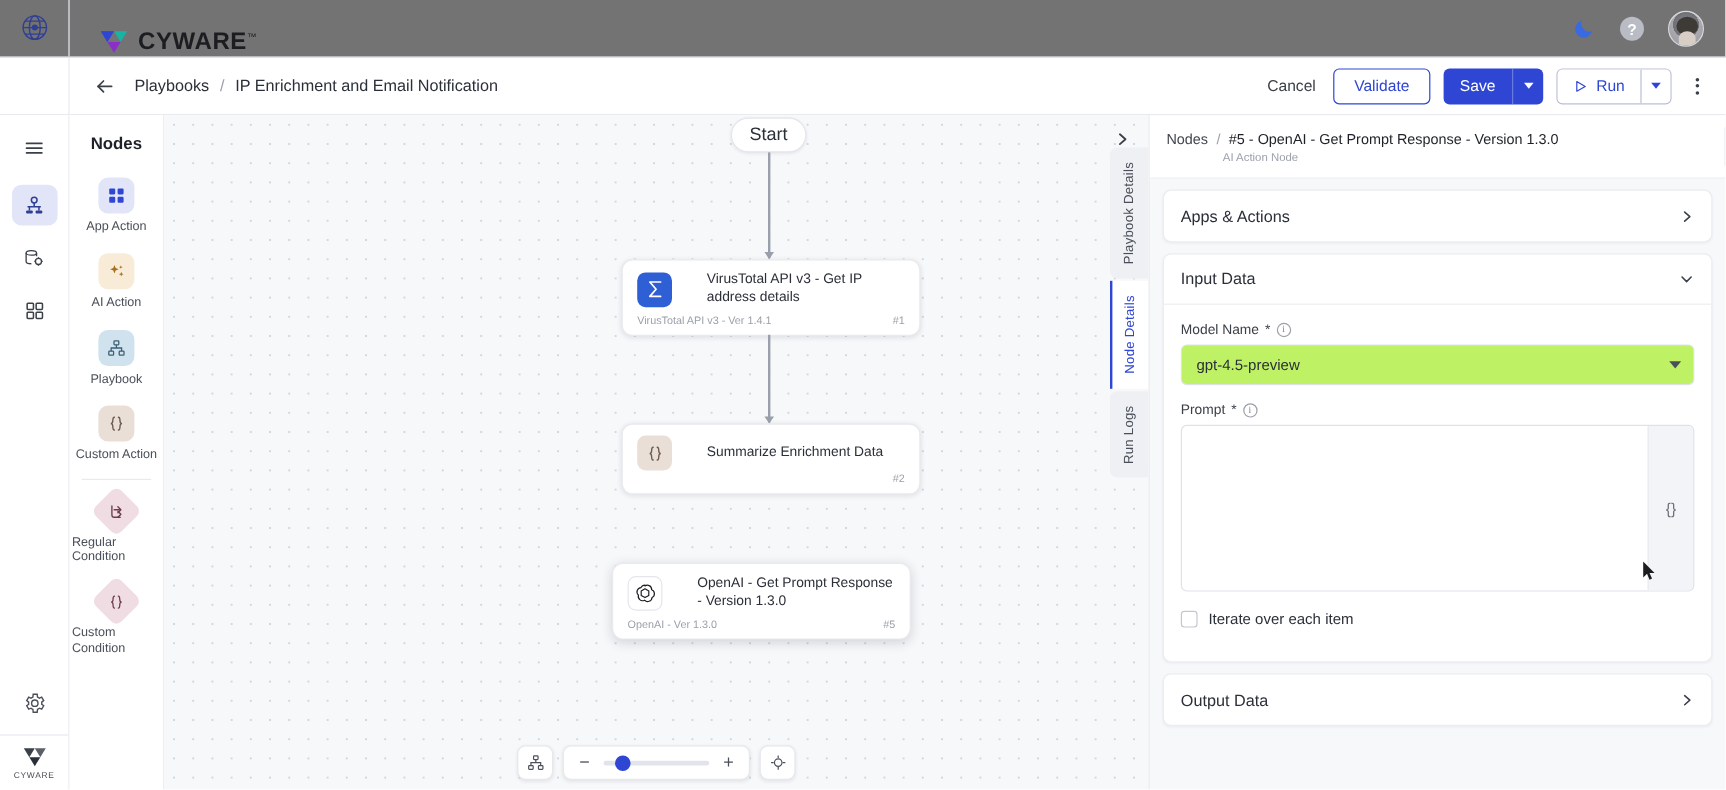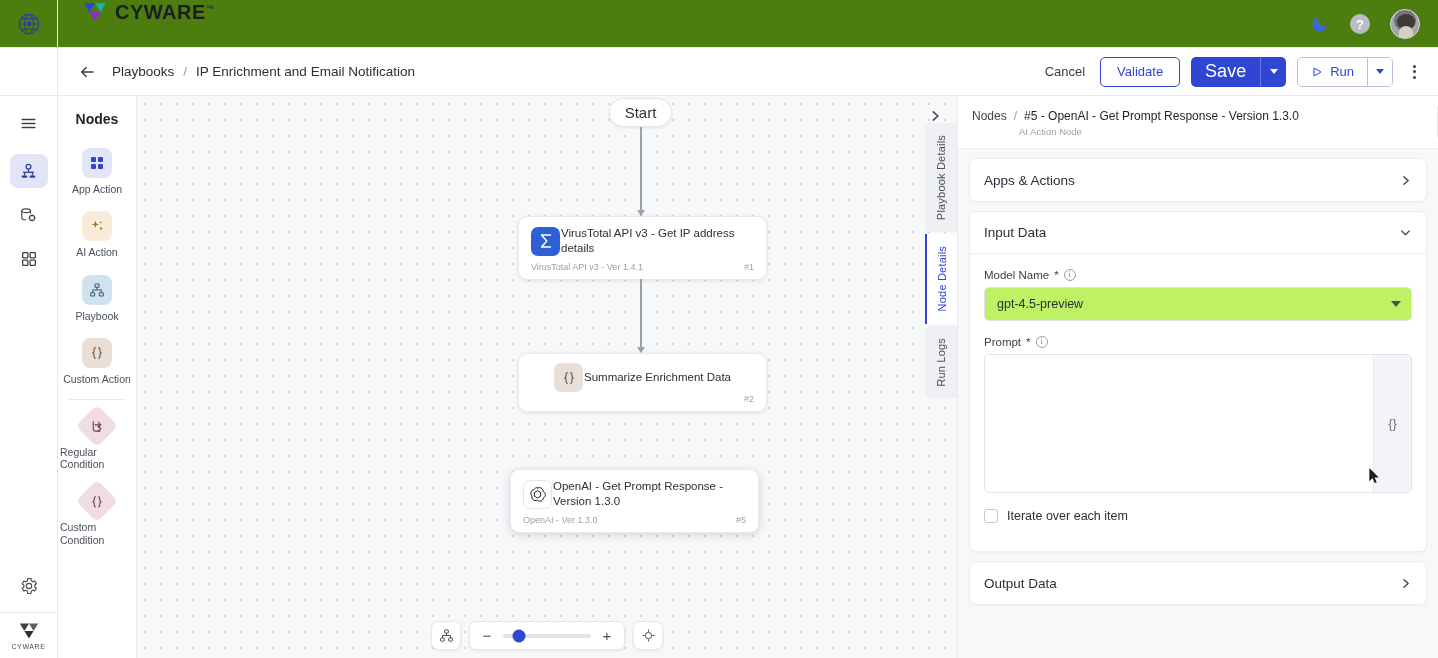--- a/index.html
+++ b/index.html
@@ -8,22 +8,22 @@
     font-family: "Liberation Sans", sans-serif;
     background: #ffffff;
     overflow: hidden;
     color: #2b2f38;
   }
   .app { position: relative; width: 1438px; height: 658px; display: flex; flex-direction: column; }
 
   
   .header {
     height: 48px; flex: 0 0 48px;
-    display: flex; align-items: flex-start;
-    background: #4d7c0f;
+    display: flex; align-items: flex-end;
+    background: #737373;
     border-bottom: 1px solid #e8eaee;
     position: relative;
   }
   .header-left-slot {
     width: 58px; height: 48px;
     display: flex; align-items: center; justify-content: center;
     border-right: 1px solid #e8eaee;
   }
   .globe-icon { width: 26px; height: 26px; }
   .brand { display: flex; align-items: center; margin-left: 24px; gap: 7px; }
@@ -157,21 +157,21 @@
     border-left: 4.5px solid transparent; border-right: 4.5px solid transparent;
     border-top: 6px solid #9aa0ab;
   }
   .node {
     position: absolute;
     background: #fff; border-radius: 9px;
     border: 1px solid #e8eaee;
     box-shadow: 0 1px 4px rgba(20,24,40,.10);
     cursor: pointer;
   }
-  .node-main { display: flex; align-items: center; gap: 1px; padding: 9px 12px 6px 12px; justify-content: center; }
+  .node-main { display: flex; align-items: center; gap: 29px; padding: 9px 12px 6px 12px; }
   .node-ico {
     width: 29px; height: 29px; border-radius: 7px; flex: 0 0 29px;
     display: flex; align-items: center; justify-content: center;
   }
   .node-title { font-size: 11.5px; color: #2b2f38; line-height: 1.32; }
   .node-foot {
     display: flex; justify-content: space-between; align-items: center;
     padding: 0 12px 7px 12px;
     font-size: 9px; color: #9ba0aa;
   }
@@ -354,21 +354,21 @@
         <span style="color:#2b2f38;cursor:pointer;">Playbooks</span>
         <span style="color:#9ba0aa;">/</span>
         <span style="color:#2b2f38;">IP Enrichment and Email Notification</span>
       </div>
     </div>
 
     <div style="position:absolute;right:14px;display:flex;align-items:center;gap:11px;">
       <span style="font-size:13px;color:#3b4048;cursor:pointer;padding:0 4px;">Cancel</span>
       <button style="height:30px;padding:0 16px;border:1px solid #2f46d4;background:#fff;color:#2f46d4;border-radius:5px;font-size:13px;font-family:inherit;cursor:pointer;">Validate</button>
       <div style="display:flex;height:30px;border-radius:5px;overflow:hidden;background:#2f46d4;">
-        <button style="padding:0 14px;border:none;background:transparent;color:#fff;font-size:18px;font-family:inherit;cursor:pointer;">Save</button>
+        <button style="padding:0 14px;border:none;background:transparent;color:#fff;font-size:13px;font-family:inherit;cursor:pointer;">Save</button>
         <div style="width:26px;display:flex;align-items:center;justify-content:center;border-left:1px solid rgba(255,255,255,.28);cursor:pointer;">
           <span style="width:0;height:0;border-left:4.5px solid transparent;border-right:4.5px solid transparent;border-top:5.5px solid #fff;display:block;"></span>
         </div>
       </div>
       <div style="display:flex;height:30px;border:1px solid #b9c0d6;border-radius:5px;overflow:hidden;">
         <button style="display:flex;align-items:center;gap:7px;padding:0 13px;border:none;background:#fff;color:#2f46d4;font-size:13px;font-family:inherit;cursor:pointer;">
           <svg width="12" height="12" viewBox="0 0 24 24" fill="none" stroke="#2f46d4" stroke-width="2" stroke-linejoin="round">
             <polygon points="6,4 20,12 6,20"></polygon>
           </svg>
           <span>Run</span>

